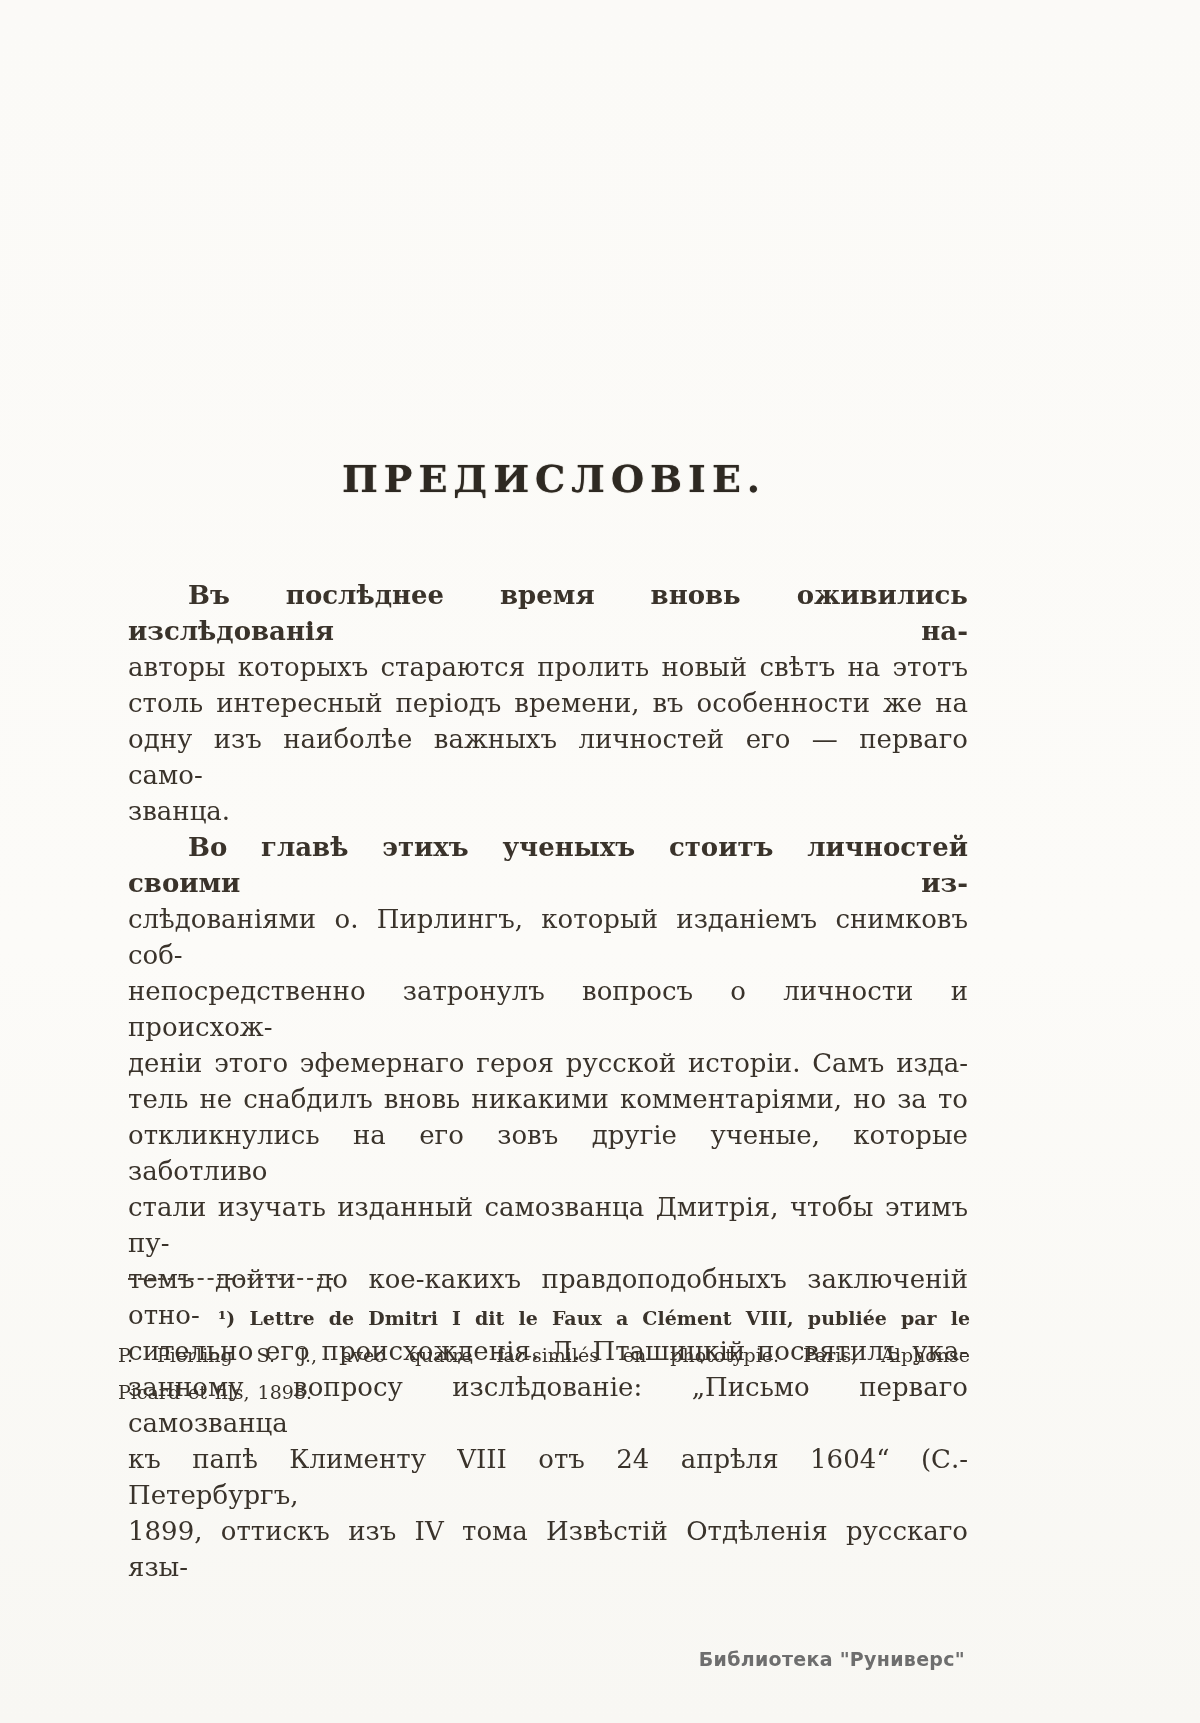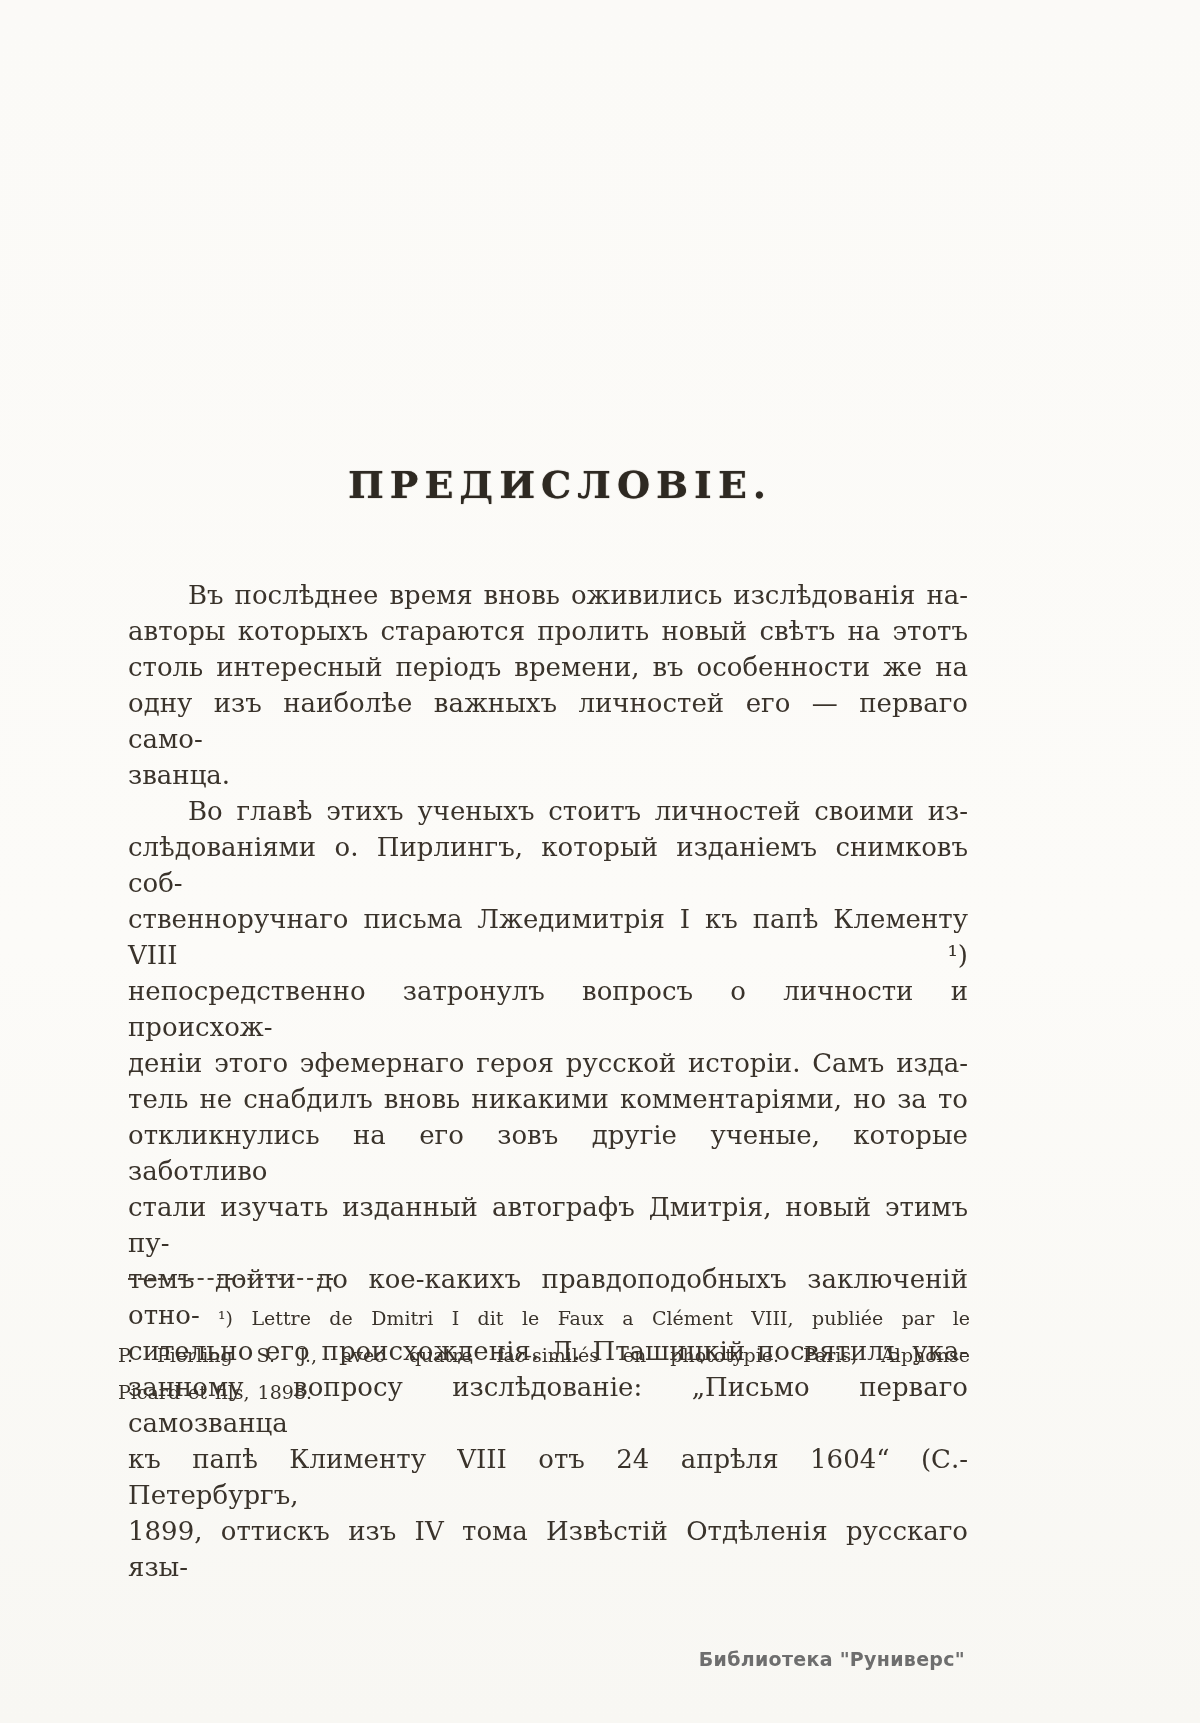--- a/index.html
+++ b/index.html
@@ -18,21 +18,21 @@
     height: 1723px;
     background: linear-gradient(180deg, #fbfaf7 0%, #fcfbf8 55%, #f8f7f3 100%);
     color: #38312a;
     overflow: hidden;
   }
   .title {
     position: absolute;
     top: 450px;
     left: 128px;
     width: 840px;
-    margin: 12px;
+    margin: 6px;
     text-align: center;
     font-size: 38px;
     font-weight: 700;
     letter-spacing: 6px;
     color: #2e2922;
     text-shadow: 0 0 1px #5a5248;
   }
   .body-text {
     position: absolute;
     top: 577px;
@@ -42,20 +42,21 @@
     line-height: 36px;
     color: #3a332b;
   }
   .line {
     text-align: justify;
     text-align-last: justify;
     word-spacing: 2px;
   }
   .line.first {
     text-indent: 60px;
+    font-weight: bold;
   }
   .line.last-left {
     text-align-last: left;
   }
   .footnote-rule {
     position: absolute;
     top: 1278px;
     left: 128px;
     width: 205px;
     border-top: 2px dashed #4d453b;
@@ -94,26 +95,25 @@
     <div class="para">
         <div class="line first">Въ послѣднее время вновь оживились изслѣдованія на-</div>
         <div class="line">авторы которыхъ стараются пролить новый свѣтъ на этотъ</div>
         <div class="line">столь интересный періодъ времени, въ особенности же на</div>
         <div class="line">одну изъ наиболѣе важныхъ личностей его — перваго само-</div>
         <div class="line last-left">званца.</div>
       </div>
     <div class="para">
         <div class="line first">Во главѣ этихъ ученыхъ стоитъ личностей своими из-</div>
         <div class="line">слѣдованіями о. Пирлингъ, который изданіемъ снимковъ соб-</div>
-        <div class="line">ственноручнаго письма Лжедимитрія I къ папѣ Клементу VIII ¹)</div>
         <div class="line">непосредственно затронулъ вопросъ о личности и происхож-</div>
         <div class="line">деніи этого эфемернаго героя русской исторіи. Самъ изда-</div>
         <div class="line">тель не снабдилъ вновь никакими комментаріями, но за то</div>
         <div class="line">откликнулись на его зовъ другіе ученые, которые заботливо</div>
-        <div class="line">стали изучать изданный автографъ Дмитрія, новый этимъ пу-</div>
+        <div class="line">стали изучать изданный самозванца Дмитрія, чтобы этимъ пу-</div>
         <div class="line">темъ дойти до кое-какихъ правдоподобныхъ заключеній отно-</div>
         <div class="line">сительно его происхожденія. Л. Пташицкій посвятилъ ука-</div>
         <div class="line">занному вопросу изслѣдованіе: „Письмо перваго самозванца</div>
         <div class="line">къ папѣ Клименту VIII отъ 24 апрѣля 1604“ (С.-Петербургъ,</div>
         <div class="line">1899, оттискъ изъ IV тома Извѣстій Отдѣленія русскаго язы-</div>
       </div>
   </div>
 
   <div class="footnote-rule"></div>
 

